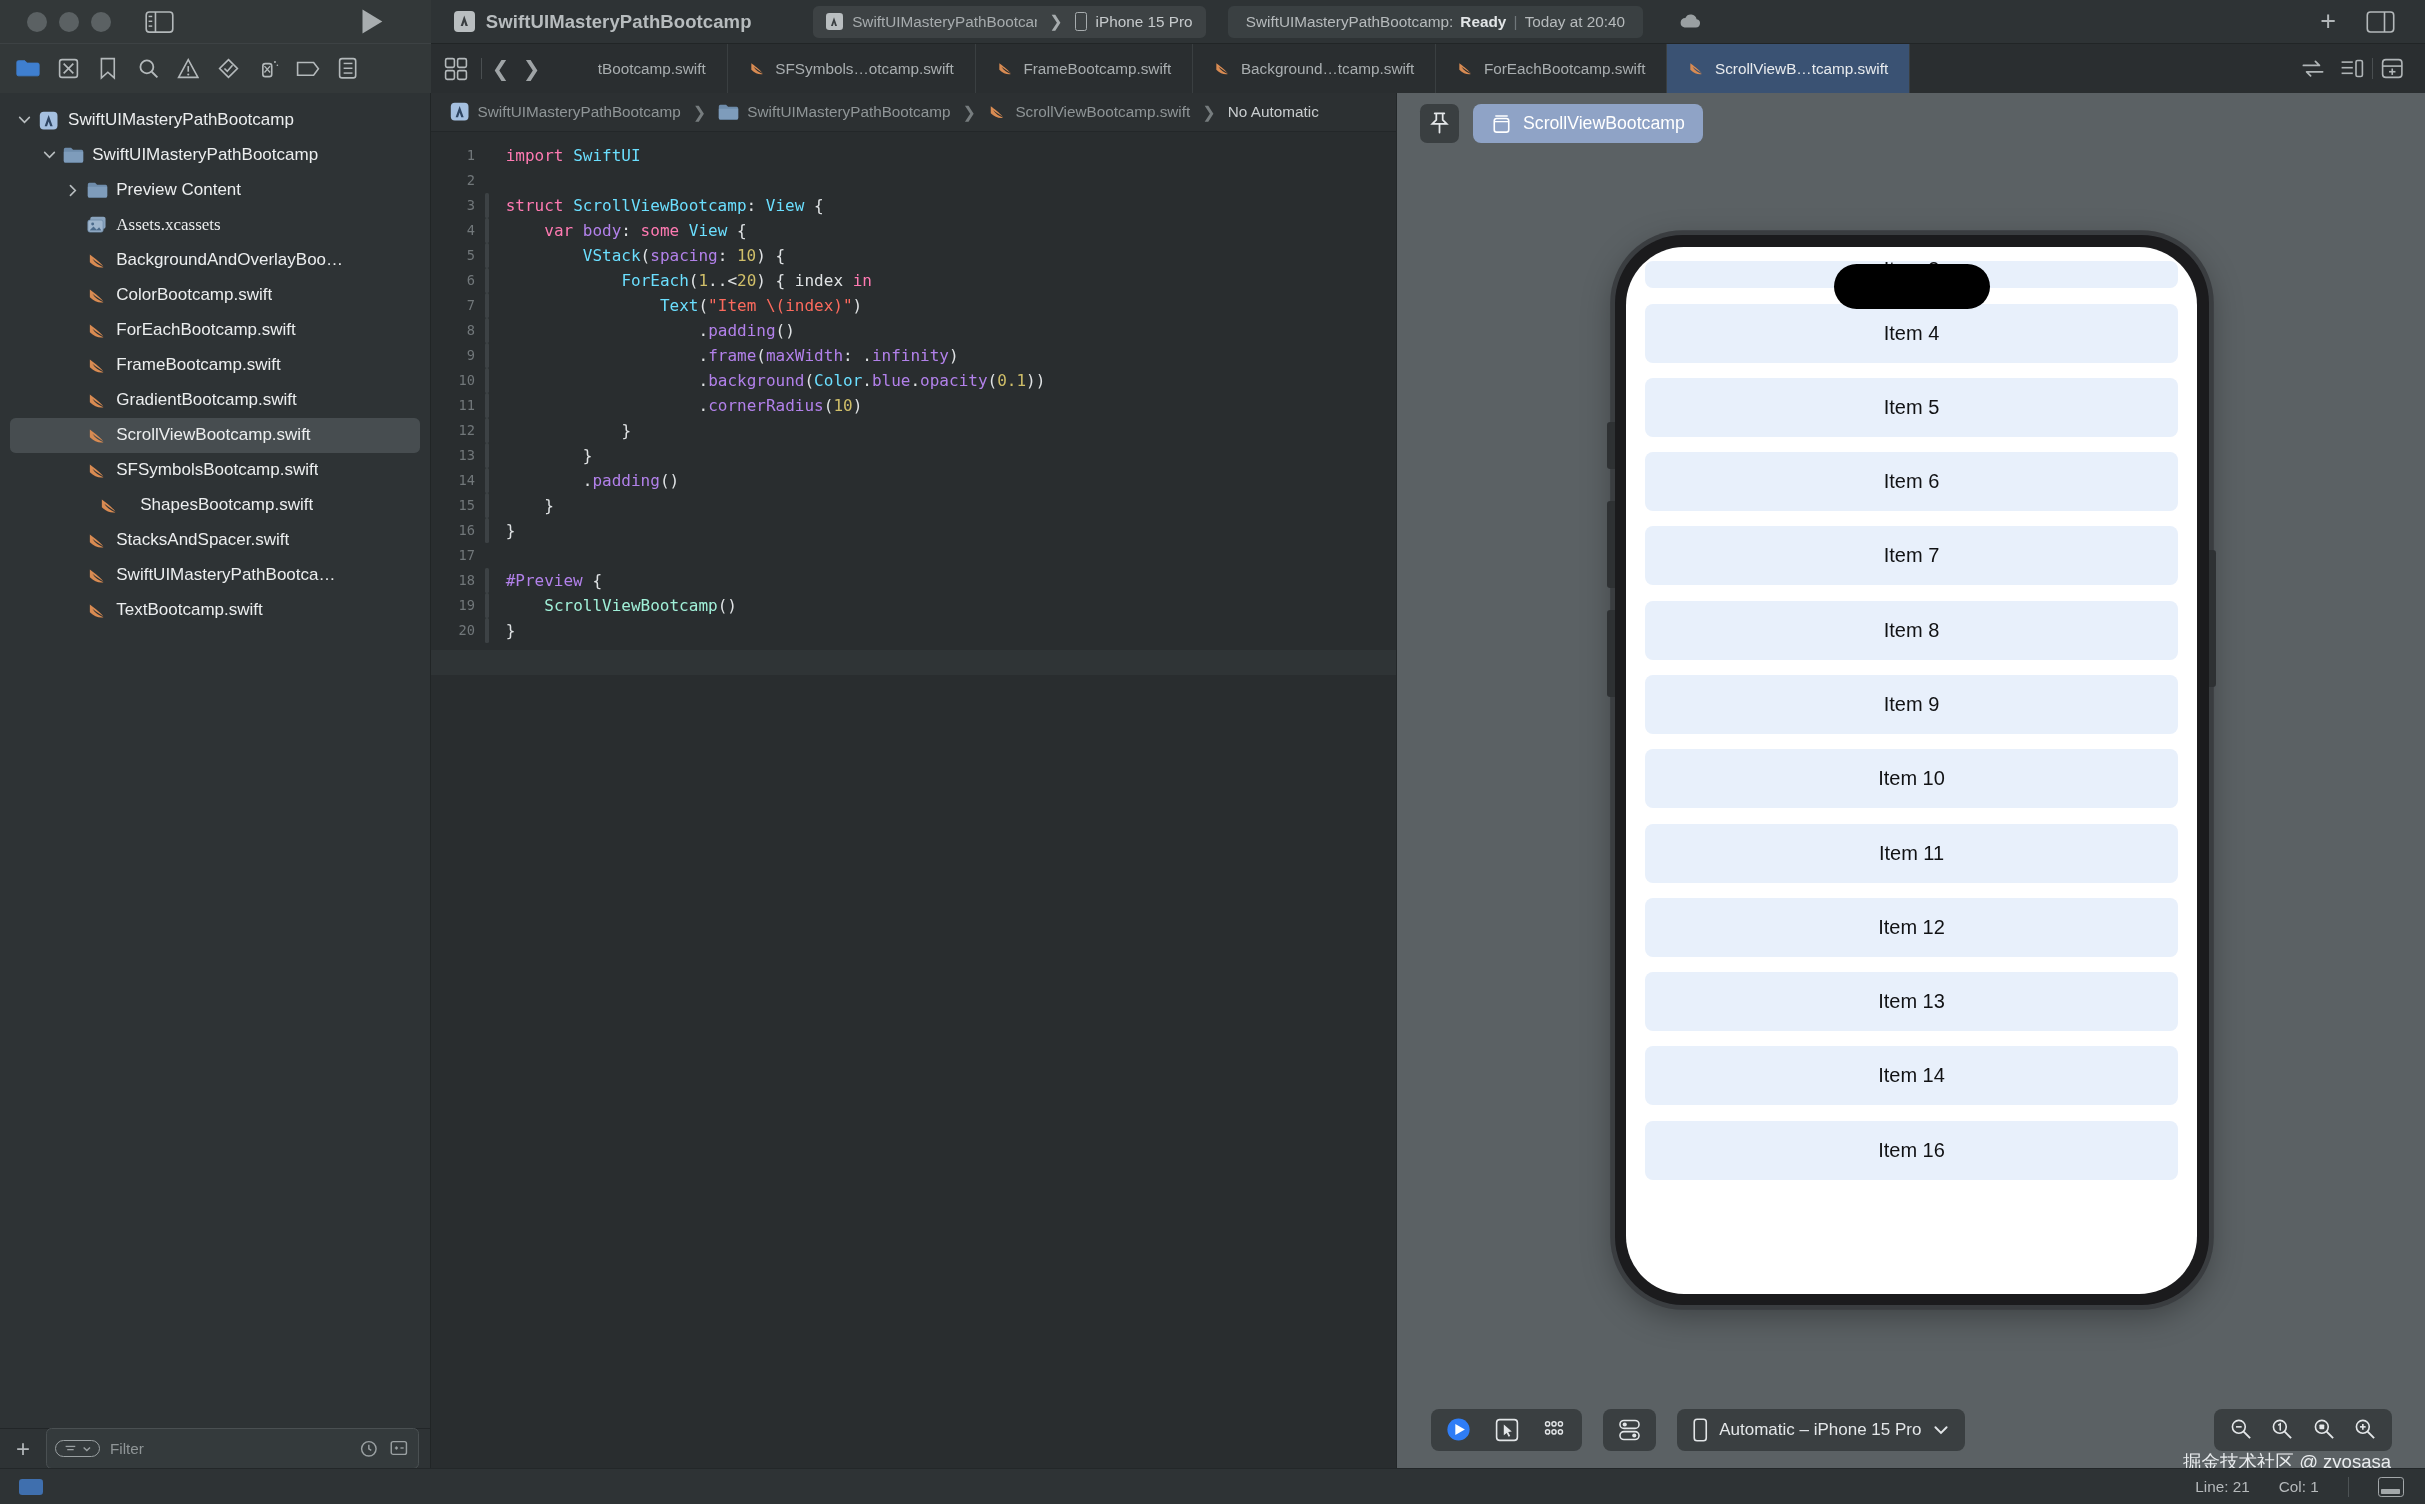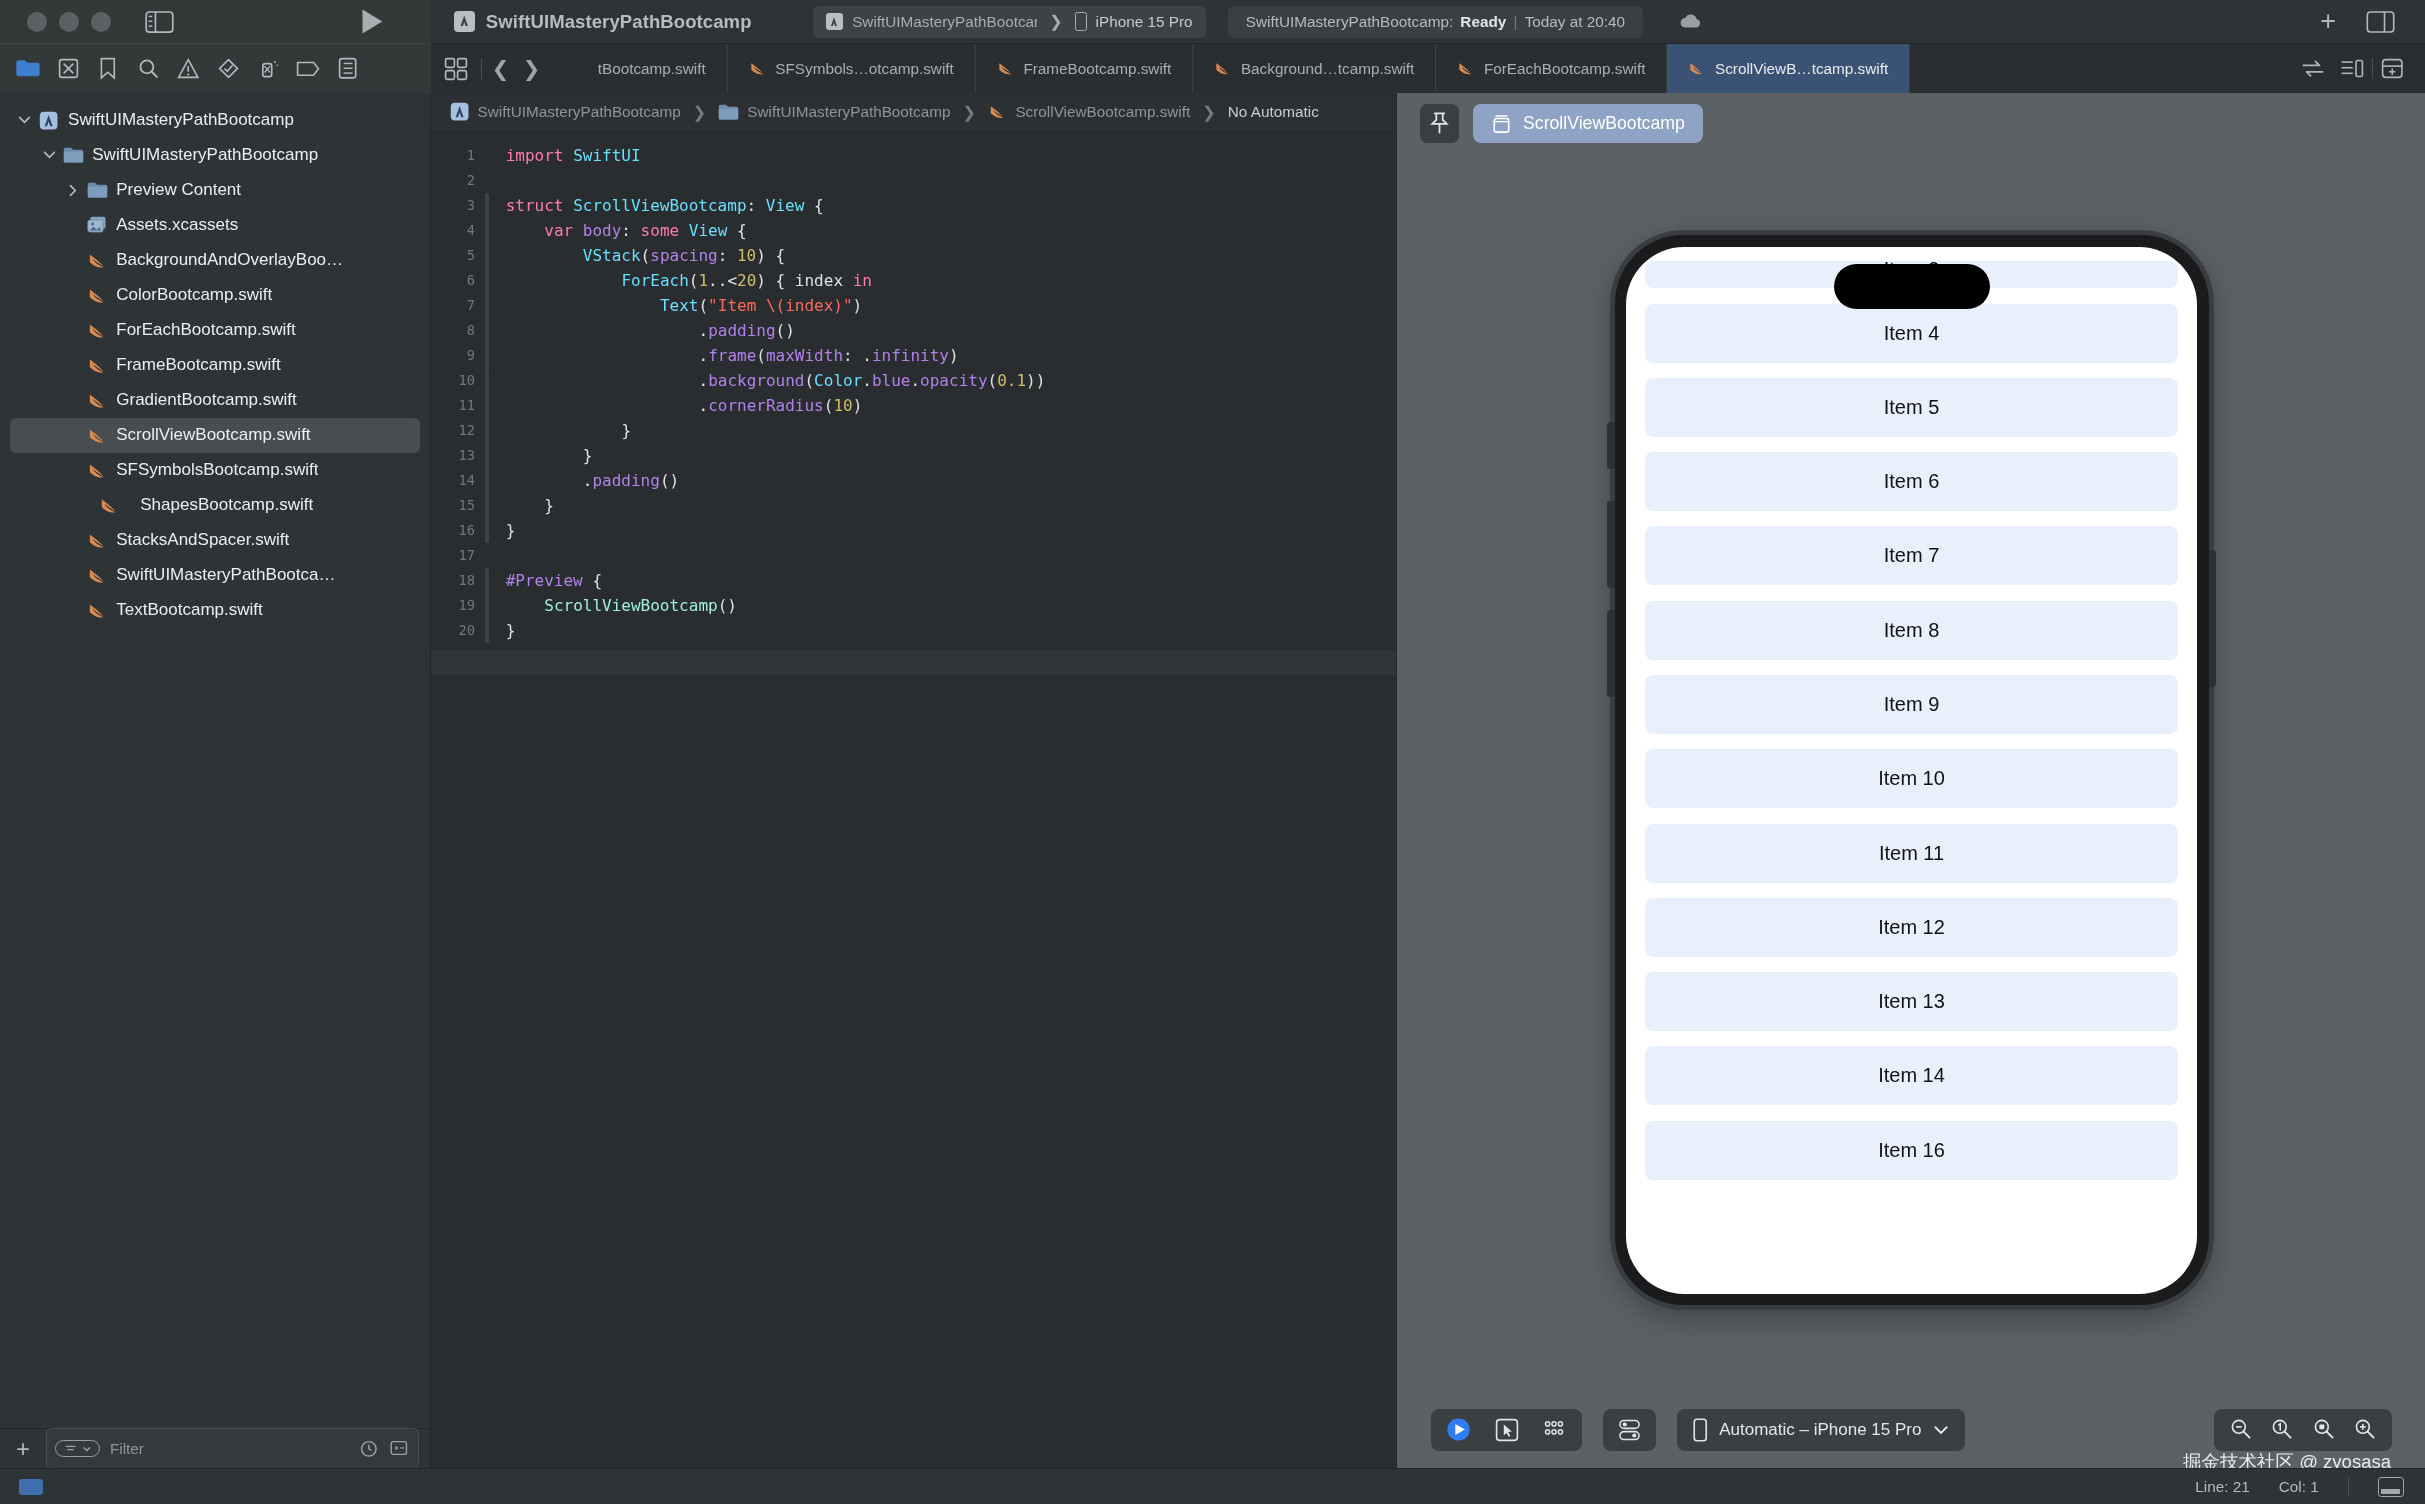--- a/index.html
+++ b/index.html
@@ -401,21 +401,21 @@
               </svg>
             </span>
             <span class="ricon">
               <svg width="21" height="17" viewBox="0 0 26 21">
                 <path d="M1 3 a2 2 0 0 1 2-2 h7 l2.5 2.5 H23 a2 2 0 0 1 2 2 v12 a2 2 0 0 1-2 2 H3 a2 2 0 0 1-2-2 Z" fill="#6e8cab"></path>
                 <path d="M1 6 h24 v11 a2 2 0 0 1-2 2 H3 a2 2 0 0 1-2-2 Z" fill="#7e9cbb"></path>
               </svg>
             </span>
             <span class="rlabel">Preview Content</span>
           </div>
-          <div class="row" style="padding-left: 53px;">
+          <div class="row" style="padding-left: 53px; font-family: Liberation Serif, serif;">
             <span class="disc empty">
               <svg width="9.7" height="13" viewBox="0 0 12 16">
                 <polyline points="3,2 9,8 3,14" fill="none" stroke="#b8bdbf" stroke-width="2" stroke-linecap="round"></polyline>
               </svg>
             </span>
             <span class="ricon">
               <svg width="21" height="17.7" viewBox="0 0 26 22">
                 <rect x="4" y="1" width="19" height="15" rx="2.5" fill="#8aa4be"></rect>
                 <rect x="1" y="5" width="19" height="15" rx="2.5" fill="#9fb6cd" stroke="#6d8ba8" stroke-width="1"></rect>
                 <circle cx="7" cy="10" r="1.8" fill="#4c6b8b"></circle>

